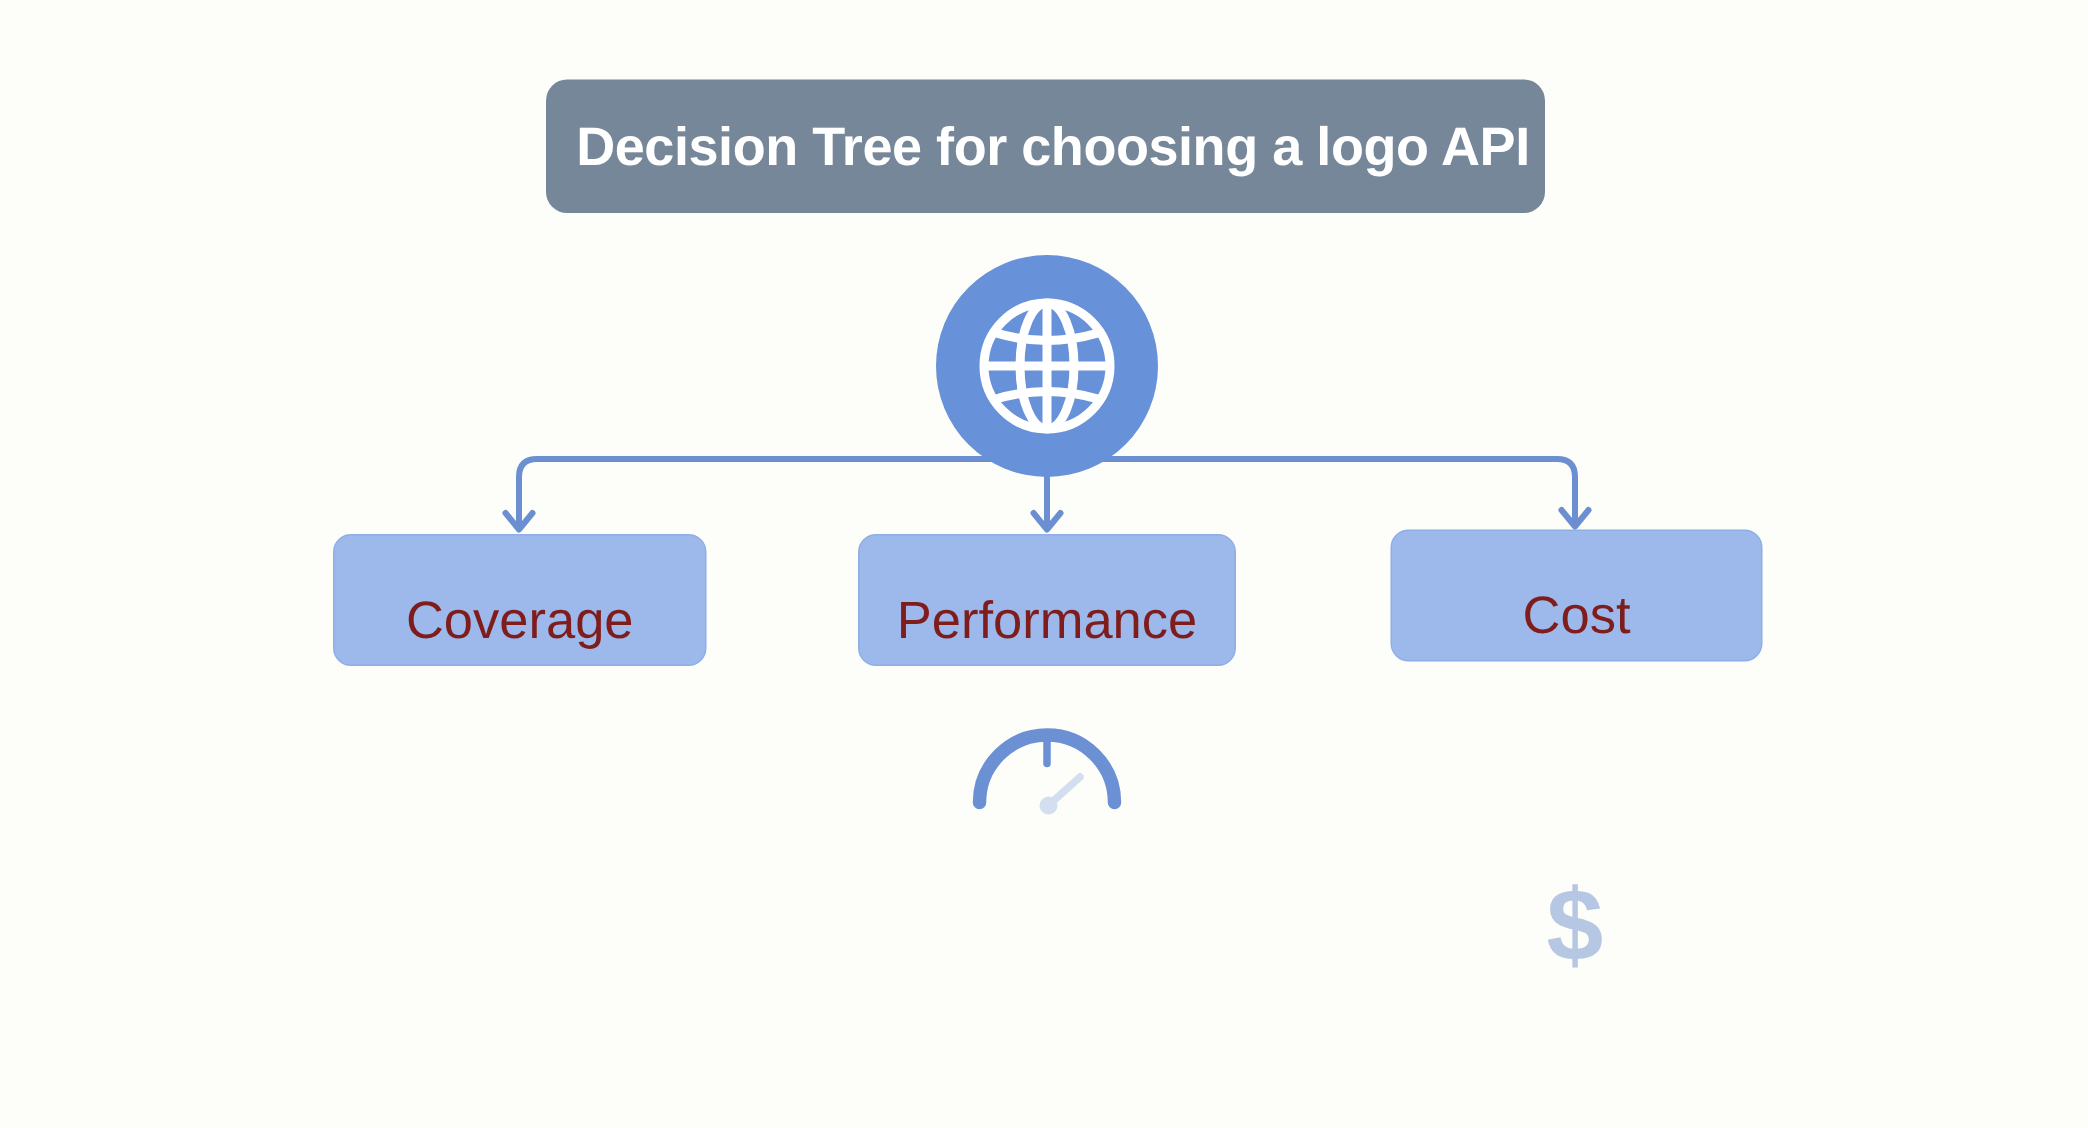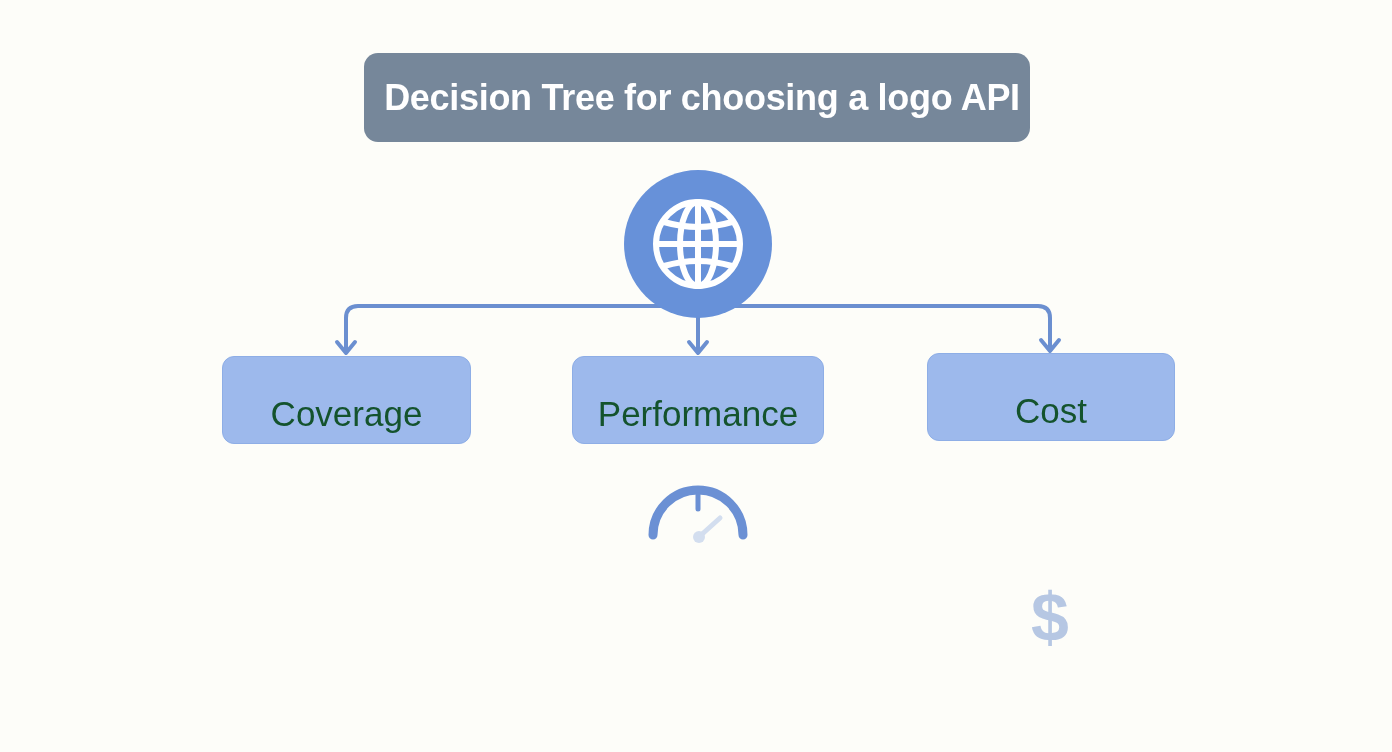--- a/index.html
+++ b/index.html
@@ -26,21 +26,21 @@
       position: absolute; left: 624px; top: 170px; width: 148px; height: 148px;
       border-radius: 50%; background: #6791d9;
       display: flex; align-items: center; justify-content: center;
     }
 
     .node {
       position: absolute; background: #9db9ec; border-radius: 12px;
       border: 1px solid #8eaee6;
       display: flex; align-items: center; justify-content: center;
     }
-    .node-label { color: #14532d; font-size: 35px; margin-top: 28px; }
+    .node-label { color: #7f1d1d; font-size: 35px; margin-top: 28px; }
     .node-coverage { left: 222px; top: 356px; width: 249px; height: 88px; }
     .node-performance { left: 572px; top: 356px; width: 252px; height: 88px; }
     .node-cost { left: 927px; top: 353px; width: 248px; height: 88px; }
 
     .gauge { position: absolute; left: 645px; top: 485px; }
     .dollar {
       position: absolute; left: 1026px; top: 582px; width: 48px; height: 70px;
       color: #b6c7e3; font-size: 68px; font-weight: bold;
       display: flex; align-items: center; justify-content: center;
     }

